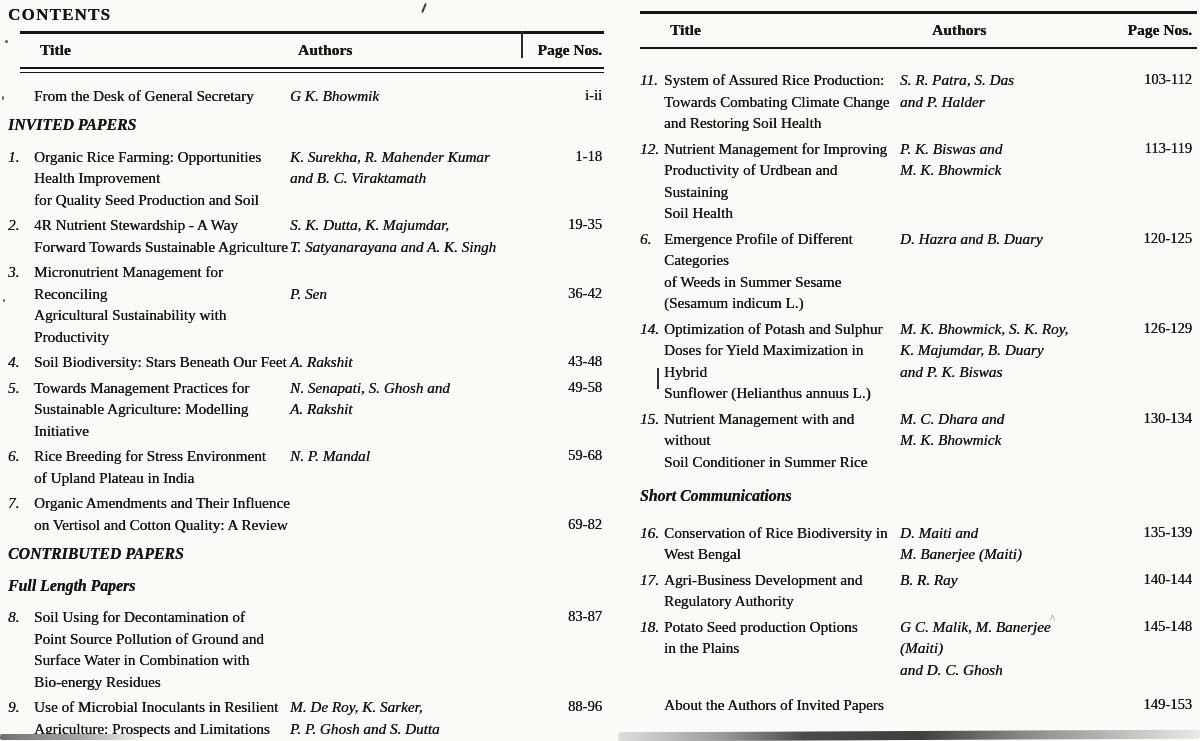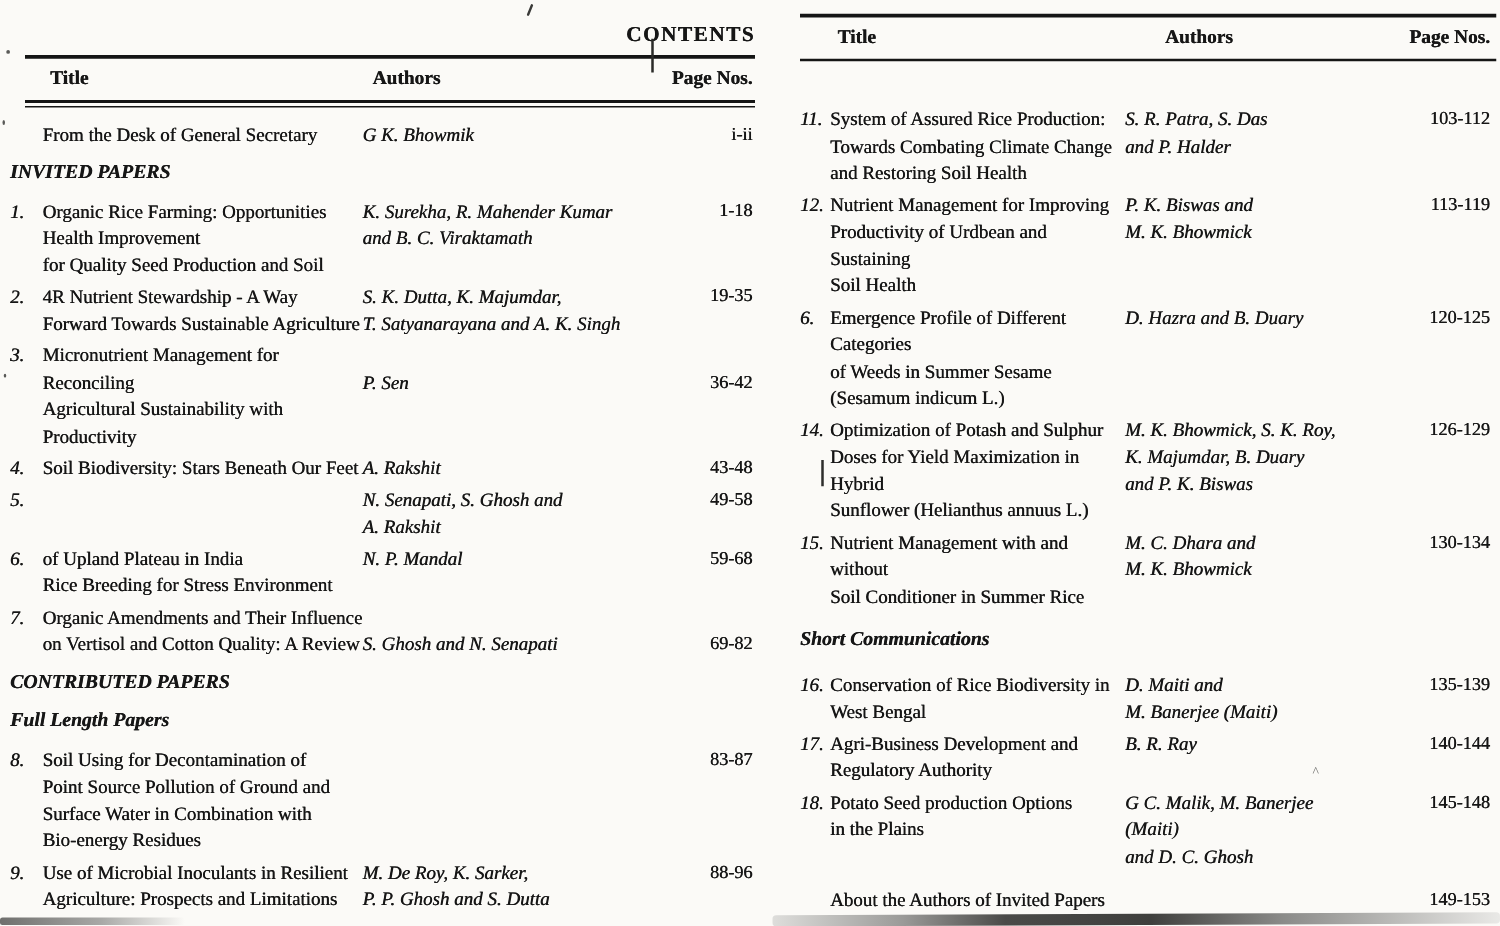--- a/index.html
+++ b/index.html
@@ -5,22 +5,22 @@
   html,body{margin:0;padding:0;background:#e9e9e6;}
   .page{
     position:relative;width:1200px;height:741px;background:#fbfaf7;overflow:hidden;
     font-family:"Liberation Serif","DejaVu Serif",serif;color:#161616;
   }
   
   .col-left{position:absolute;left:8px;top:0;width:596px;}
   .col-right{position:absolute;left:640px;top:0;width:557px;}
 
   .contents-title{
-    text-align:right;font-weight:bold;font-size:17px;letter-spacing:1.2px;
-    padding-top:18px;height:24px;text-shadow:0.3px 0 0 currentColor;
+    text-align:left;font-weight:bold;font-size:17px;letter-spacing:1.2px;
+    padding-top:5px;height:24px;text-shadow:0.3px 0 0 currentColor;
   }
   .spacer-top{height:11px;}
 
   .hr{height:2.6px;background:#151515;}
   .col-left .hr{margin-left:12px;}
   .hr-dbl{
     height:6px;margin-left:12px;
     background:linear-gradient(#151515 0 2.4px,transparent 2.4px 4.6px,#151515 4.6px 6px);
   }
   .col-left .hr-top{margin-top:2px;}
@@ -31,21 +31,21 @@
   .col-right .header-row{grid-template-columns:24px 236px 197px 1fr;}
   .hcell{font-weight:bold;font-size:15.5px;text-shadow:0.3px 0 0 currentColor;}
   .h-title{grid-column:2;padding-left:6px;}
   .h-authors{grid-column:3;padding-left:8px;}
   .col-right .h-authors{padding-left:32px;}
   .h-pages{grid-column:4;text-align:right;padding-right:2px;}
   .col-right .h-pages{padding-right:5px;}
 
   
   .toc-rows{padding-top:12px;}
-  .col-right .toc-rows{padding-top:36px;}
+  .col-right .toc-rows{padding-top:20px;}
   .toc-row{display:grid;margin-bottom:4px;font-size:15.2px;line-height:21.5px;}
   .col-left  .toc-row{grid-template-columns:26px 256px 208px 1fr;}
   .col-right .toc-row{grid-template-columns:24px 236px 197px 1fr;}
   .cell{grid-row:1;}
   .num{grid-column:1;font-style:italic;text-shadow:0.3px 0 0 currentColor;}
   .title{grid-column:2;text-shadow:0.3px 0 0 currentColor;}
   .authors{grid-column:3;font-style:italic;text-shadow:0.3px 0 0 currentColor;}
   .pages{grid-column:4;text-align:right;font-size:14.6px;padding-right:2px;
          text-shadow:0.3px 0 0 currentColor;}
   .col-right .pages{padding-right:5px;}
@@ -147,45 +147,47 @@
           <div class="cell title">
             <div class="line">Soil Biodiversity: Stars Beneath Our Feet</div>
           </div>
           <div class="cell authors">
             <div class="line">A. Rakshit</div>
           </div>
           <div class="cell pages">43-48</div>
         </div>
         <div class="toc-row">
           <div class="cell num">5.</div>
+          <div class="cell title">
+            <div class="line">Towards Management Practices for</div>
+            <div class="line">Sustainable Agriculture: Modelling</div>
+            <div class="line">Initiative</div>
+          </div>
           <div class="cell authors">
             <div class="line">N. Senapati, S. Ghosh and</div>
             <div class="line">A. Rakshit</div>
           </div>
           <div class="cell pages">49-58</div>
         </div>
         <div class="toc-row">
           <div class="cell num">6.</div>
           <div class="cell title">
+            <div class="line">Rice Breeding for Stress Environment</div>
             <div class="line">of Upland Plateau in India</div>
-            <div class="line">Rice Breeding for Stress Environment</div>
           </div>
           <div class="cell authors">
             <div class="line">N. P. Mandal</div>
           </div>
           <div class="cell pages">59-68</div>
         </div>
         <div class="toc-row">
           <div class="cell num">7.</div>
           <div class="cell title">
             <div class="line">Organic Amendments and Their Influence</div>
             <div class="line">on Vertisol and Cotton Quality: A Review</div>
-          </div>
-          <div class="cell authors" style="padding-top: 21.5px;">
-            <div class="line">S. Ghosh and N. Senapati</div>
           </div>
           <div class="cell pages" style="padding-top: 21.5px;">69-82</div>
         </div>
         <div class="section-heading">CONTRIBUTED PAPERS</div>
         <div class="section-heading sub">Full Length Papers</div>
         <div class="toc-row">
           <div class="cell num">8.</div>
           <div class="cell title">
             <div class="line">Soil Using for Decontamination of</div>
             <div class="line">Point Source Pollution of Ground and</div>

